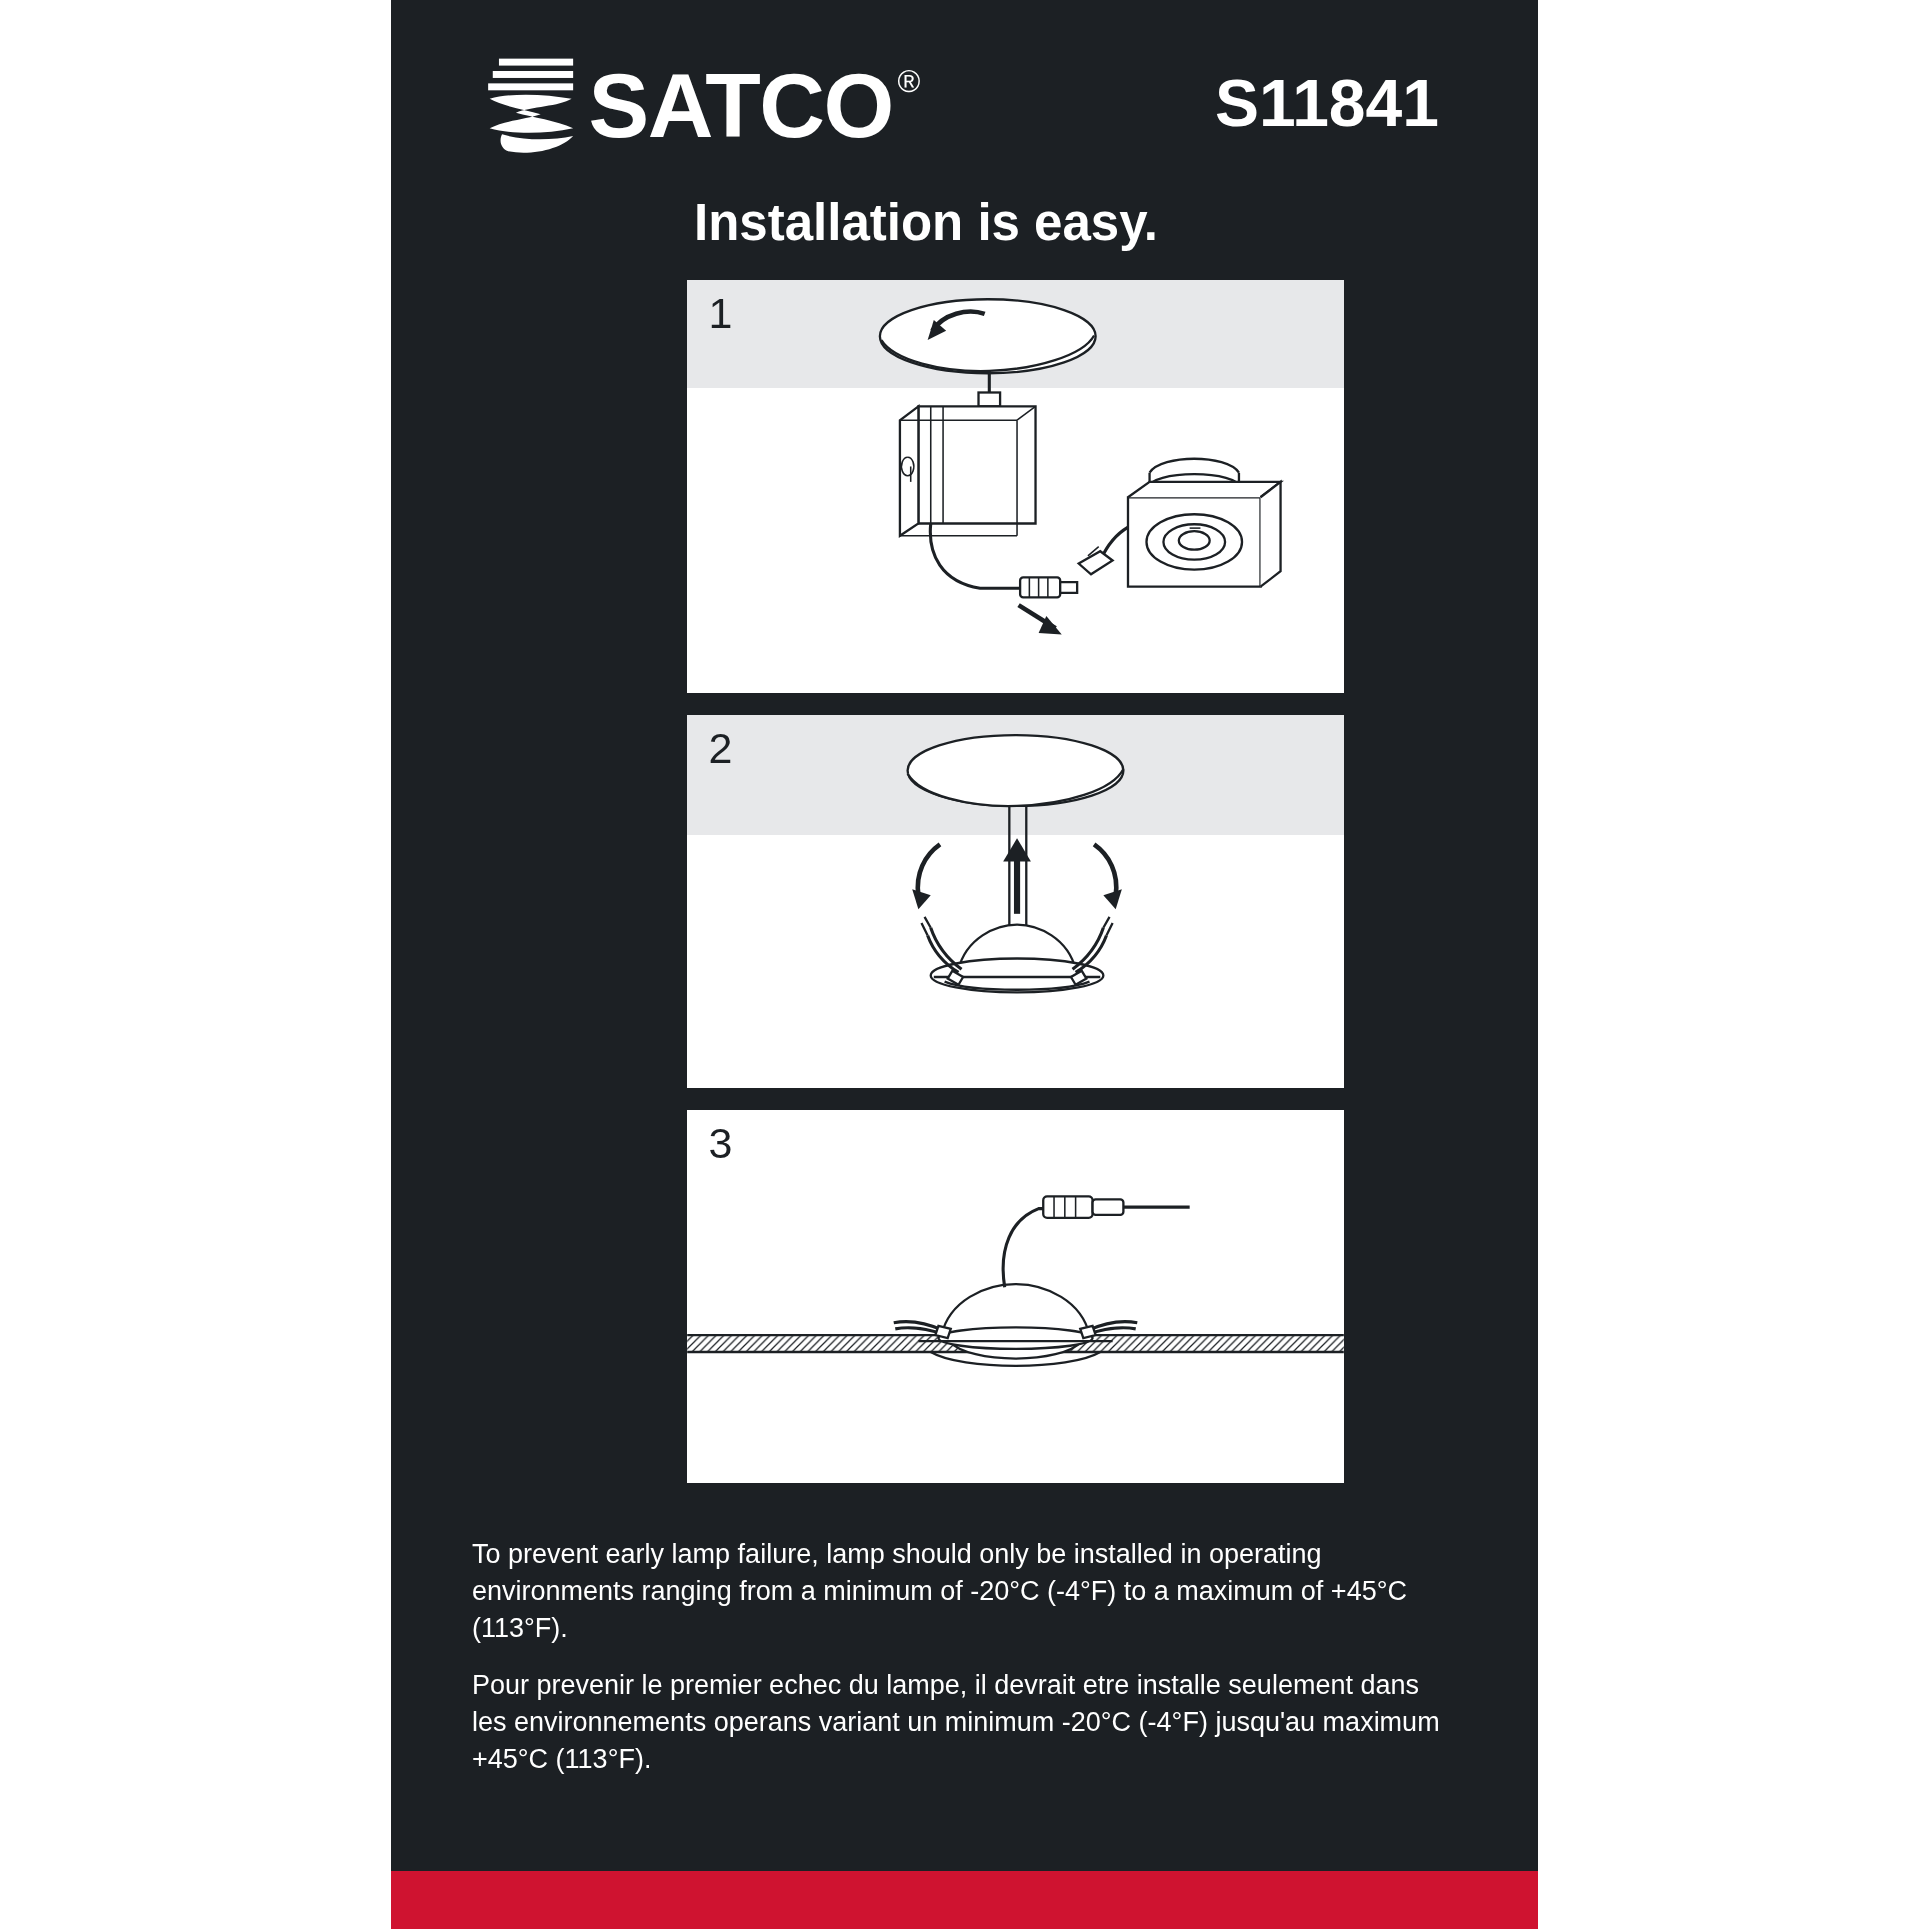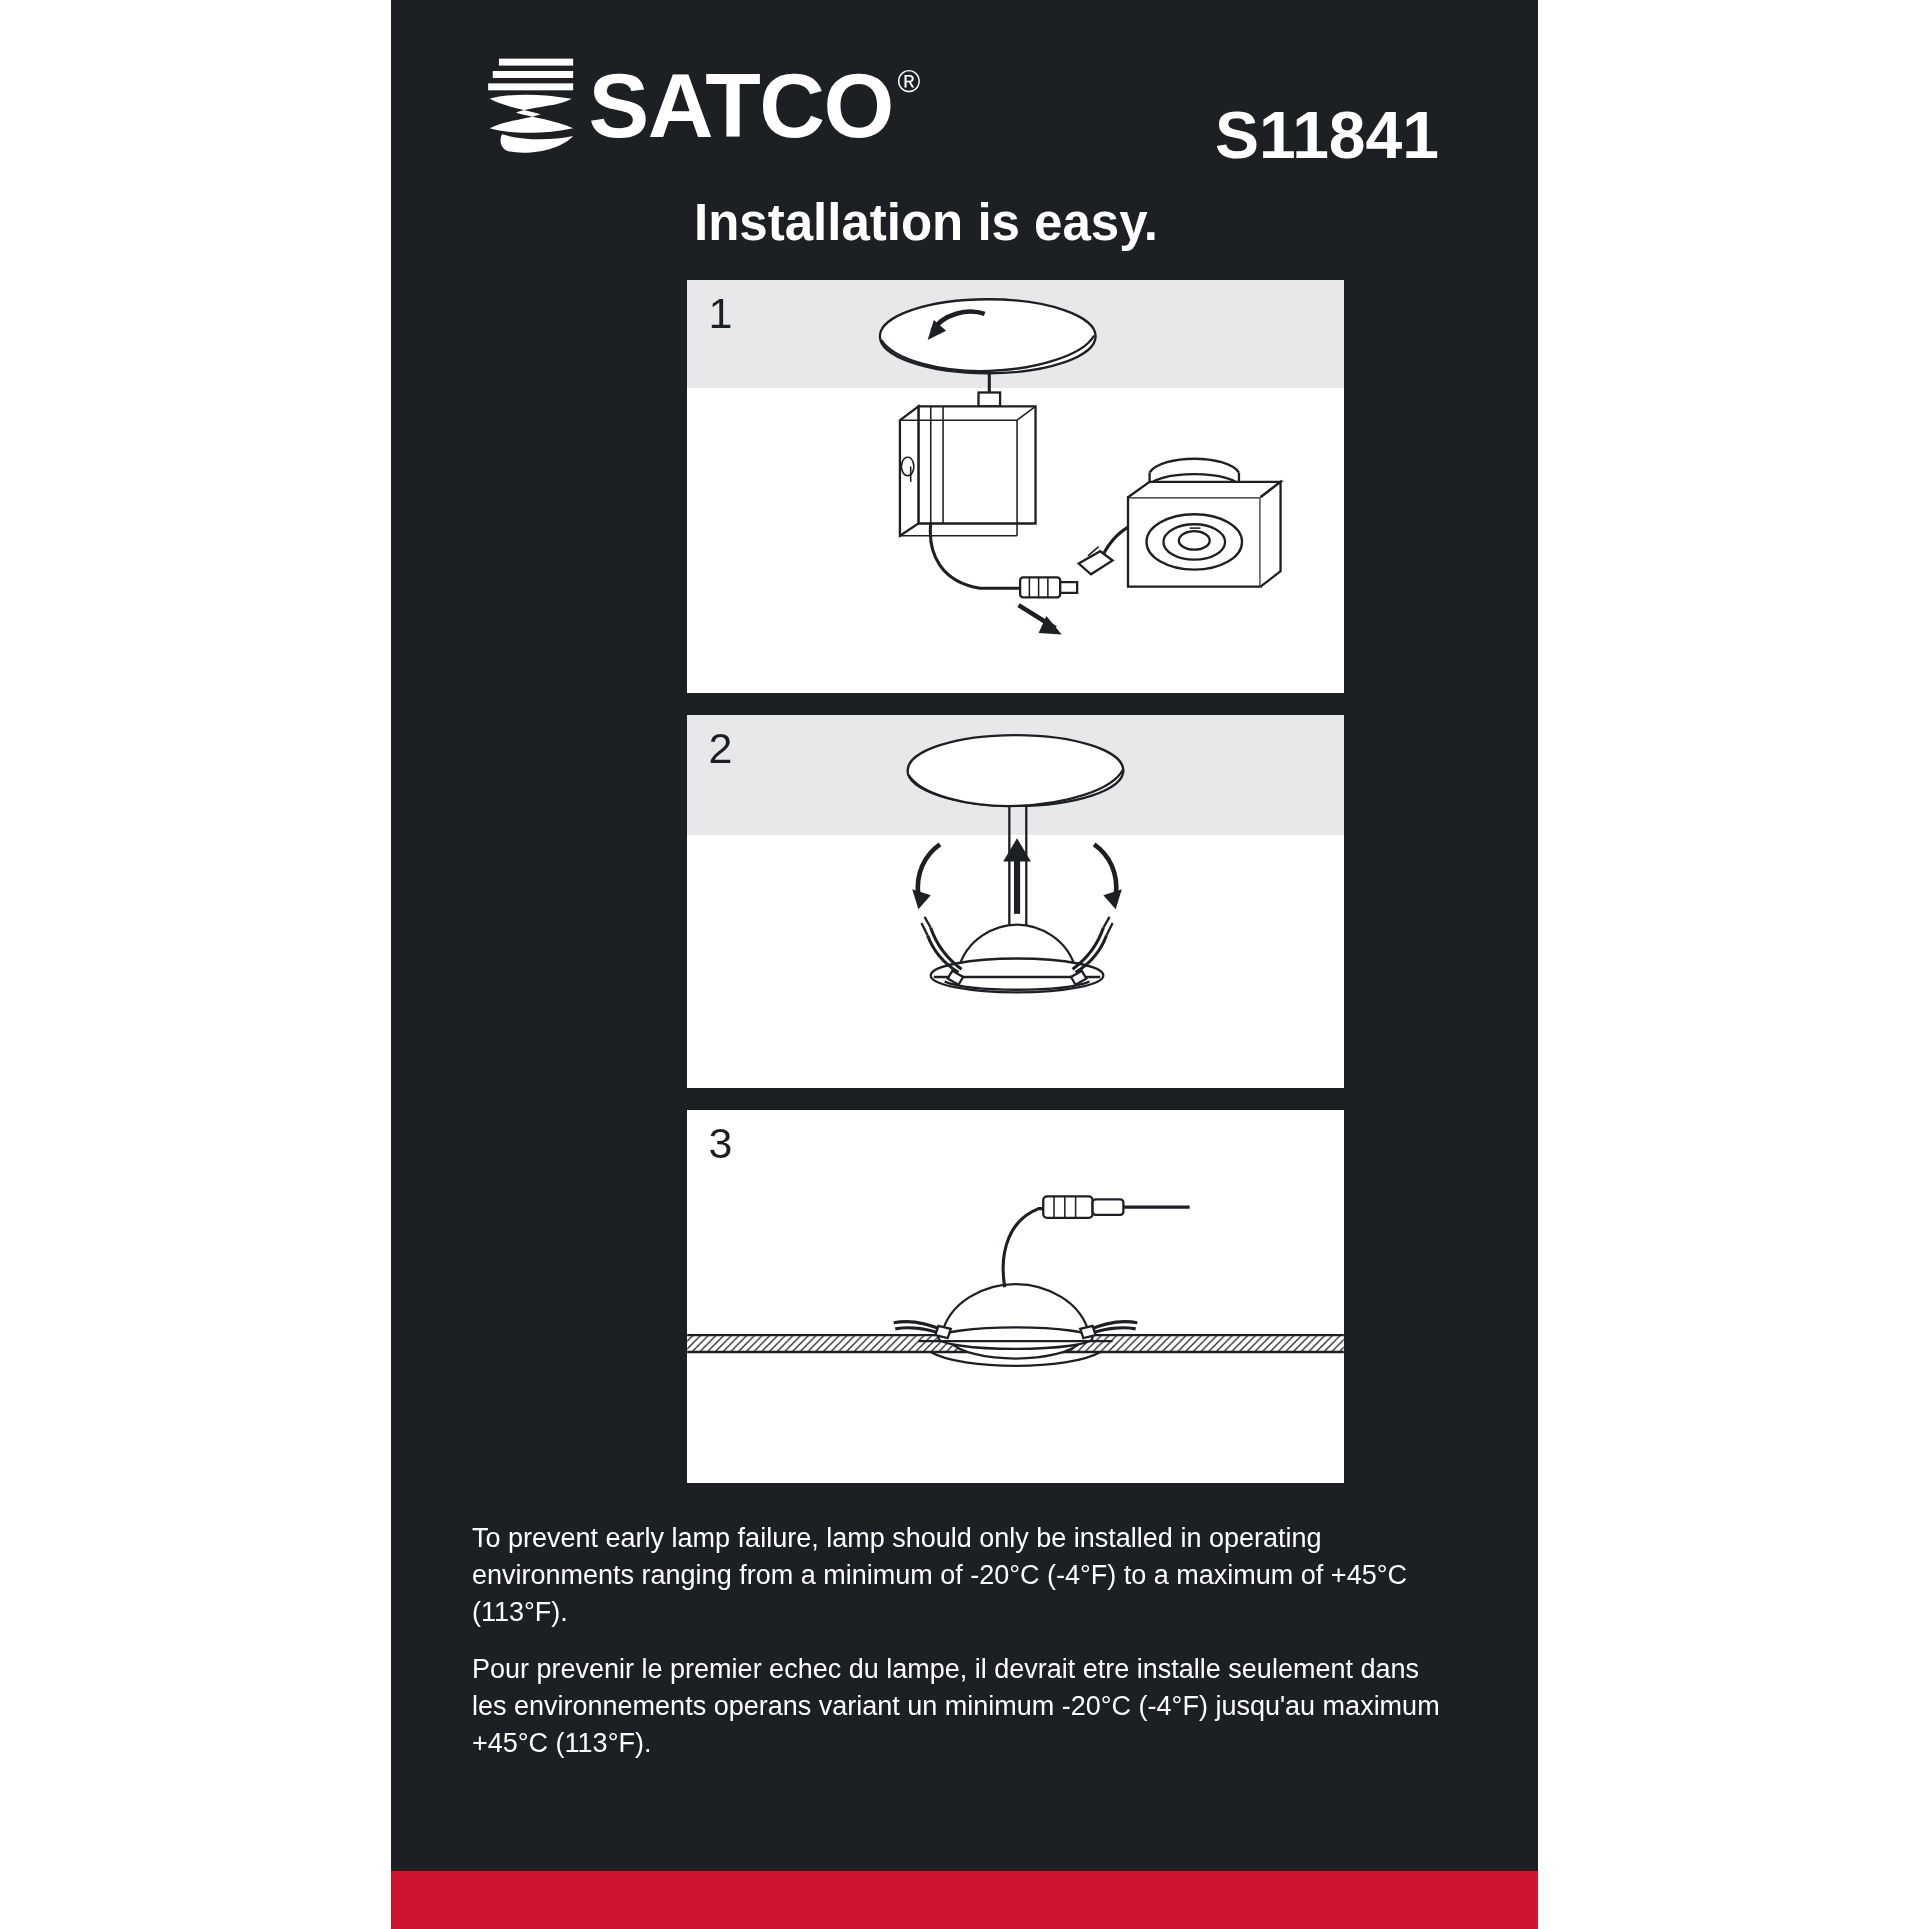--- a/index.html
+++ b/index.html
@@ -85,21 +85,20 @@
 
   .sku {
     position: absolute;
     right: 99px;
     top: 18.5px;
     font-family: "Liberation Sans", sans-serif;
     font-weight: bold;
     font-size: 66px;
     color: #ffffff;
     letter-spacing: 0px;
-    margin-top: 32px;
   }
 
   .headline {
     position: absolute;
     left: 391px;
     top: 193px;
     width: 1070px;
     text-align: center;
     font-family: "Liberation Sans", sans-serif;
     font-weight: bold;
@@ -151,21 +150,21 @@
     position: absolute;
     left: 472px;
     top: 1520px;
     width: 986px;
     color: #ffffff;
     font-family: "Liberation Sans", sans-serif;
     font-size: 27px;
     line-height: 37px;
   }
   .textblock p {
-    margin: 0 0 20px 0;
+    margin: 16px 0 20px 0;
   }
   .textblock p:last-child { margin-bottom: 0; }
 </style>
 </head>
 <body>
 
 <div id="page">
 
   <div class="panel"></div>
 

